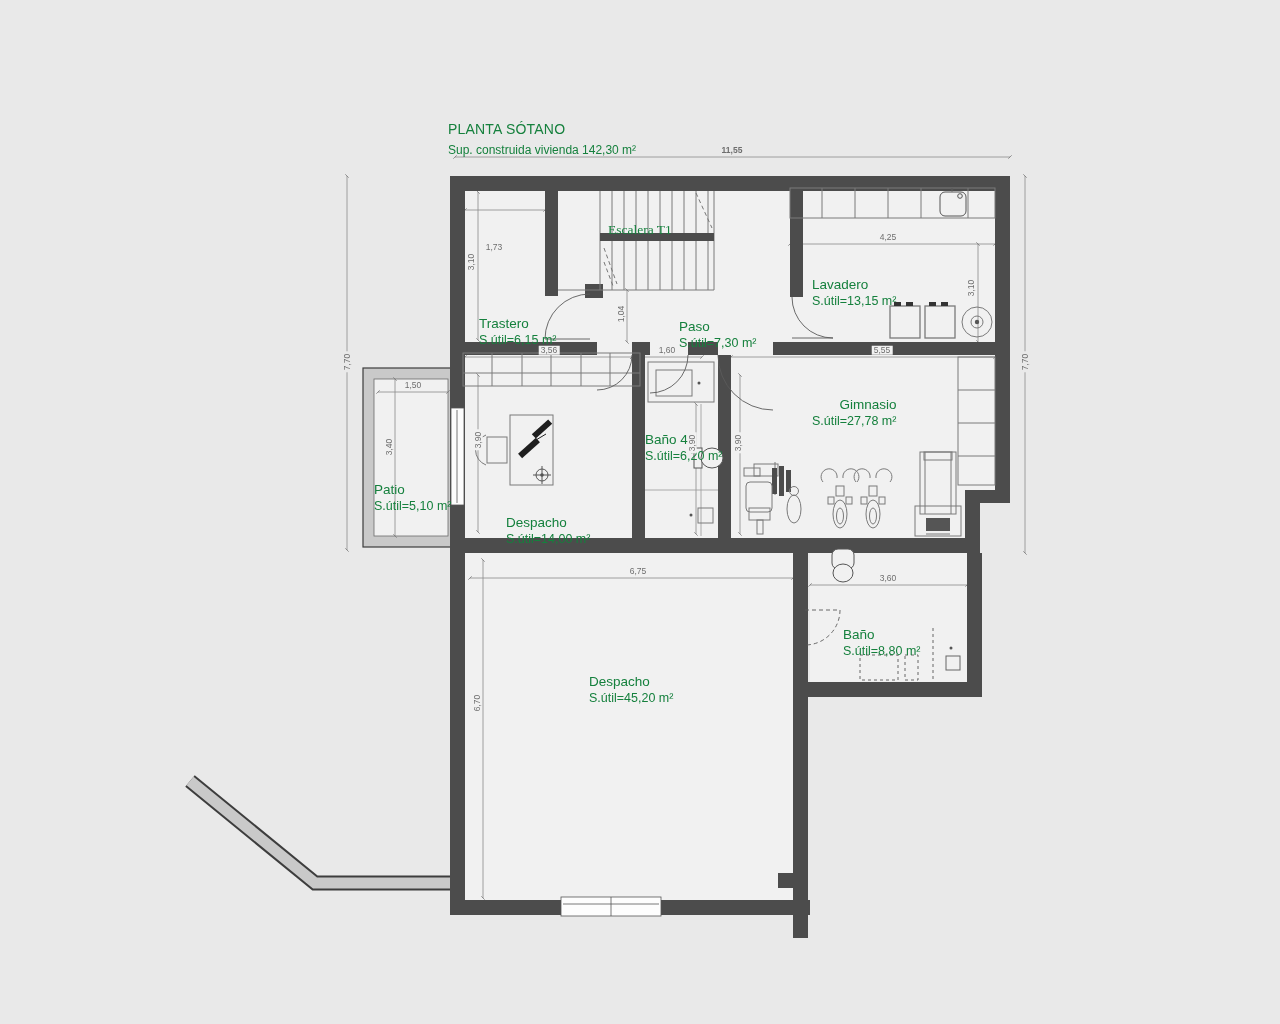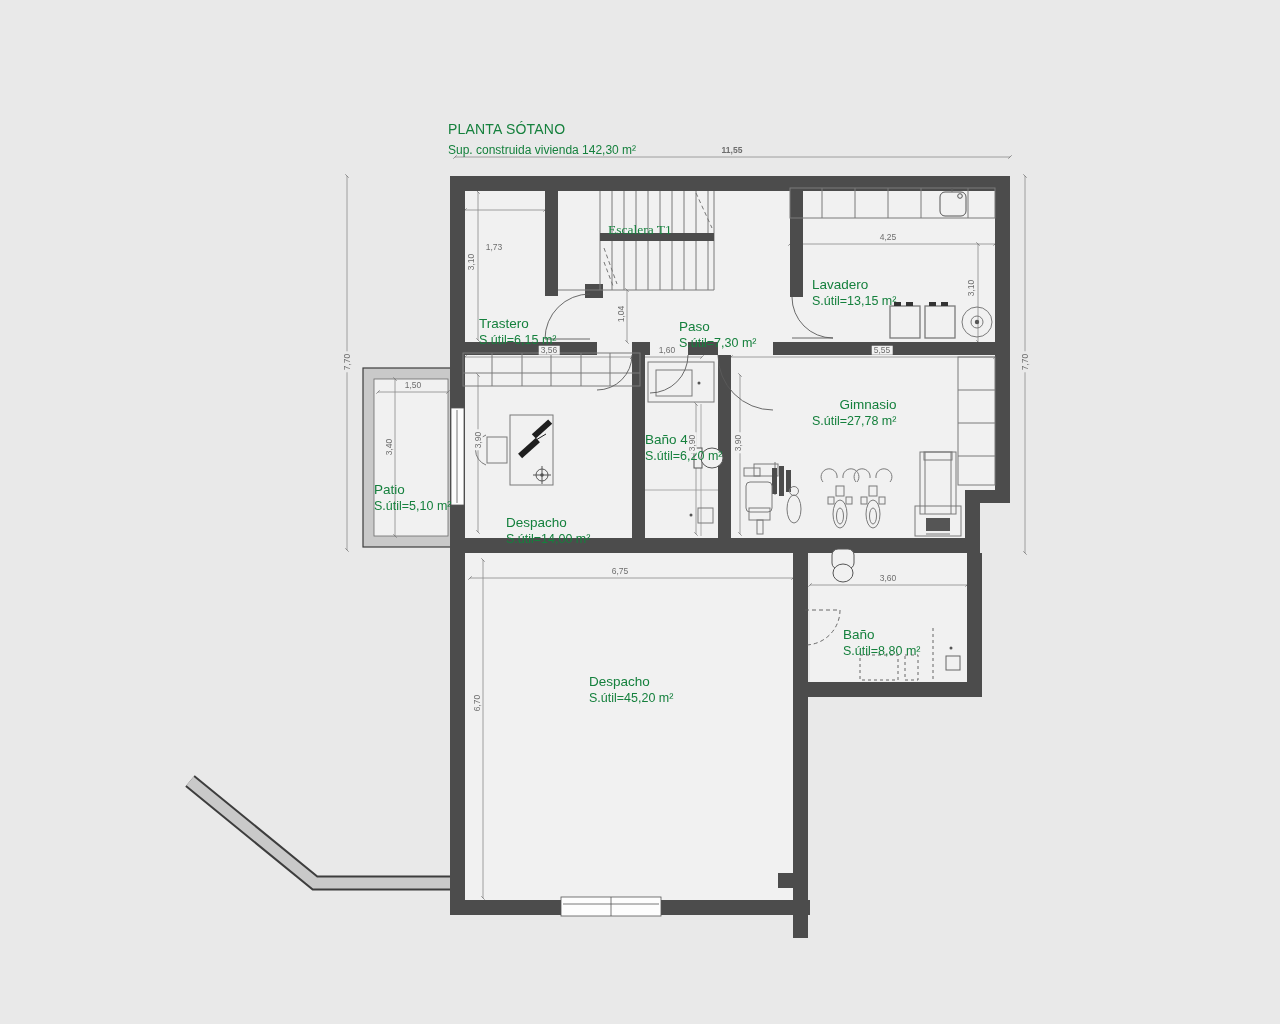--- a/index.html
+++ b/index.html
@@ -346,17 +346,17 @@
 <span class="dim rot bg-in" style="left:971px;top:288px;">3,10</span>
 <span class="dim bg-in" style="left:549px;top:350px;">3,56</span>
 <span class="dim bg-in" style="left:667px;top:350px;">1,60</span>
 <span class="dim bg-in" style="left:882px;top:350px;">5,55</span>
 <span class="dim rot bg-in" style="left:621px;top:314px;">1,04</span>
 <span class="dim bg-in" style="left:413px;top:385px;">1,50</span>
 <span class="dim rot bg-in" style="left:389px;top:447px;">3,40</span>
 <span class="dim rot bg-in" style="left:478px;top:440px;">3,90</span>
 <span class="dim rot bg-in" style="left:692px;top:443px;">3,90</span>
 <span class="dim rot bg-in" style="left:738px;top:443px;">3,90</span>
-<span class="dim bg-in" style="left:620px;top:571px;">6,75</span>
+<span class="dim bg-in" style="left:638px;top:571px;">6,75</span>
 <span class="dim rot bg-in" style="left:477px;top:703px;">6,70</span>
 <span class="dim bg-in" style="left:888px;top:578px;">3,60</span>
 
 </div>
 
 </body></html>

